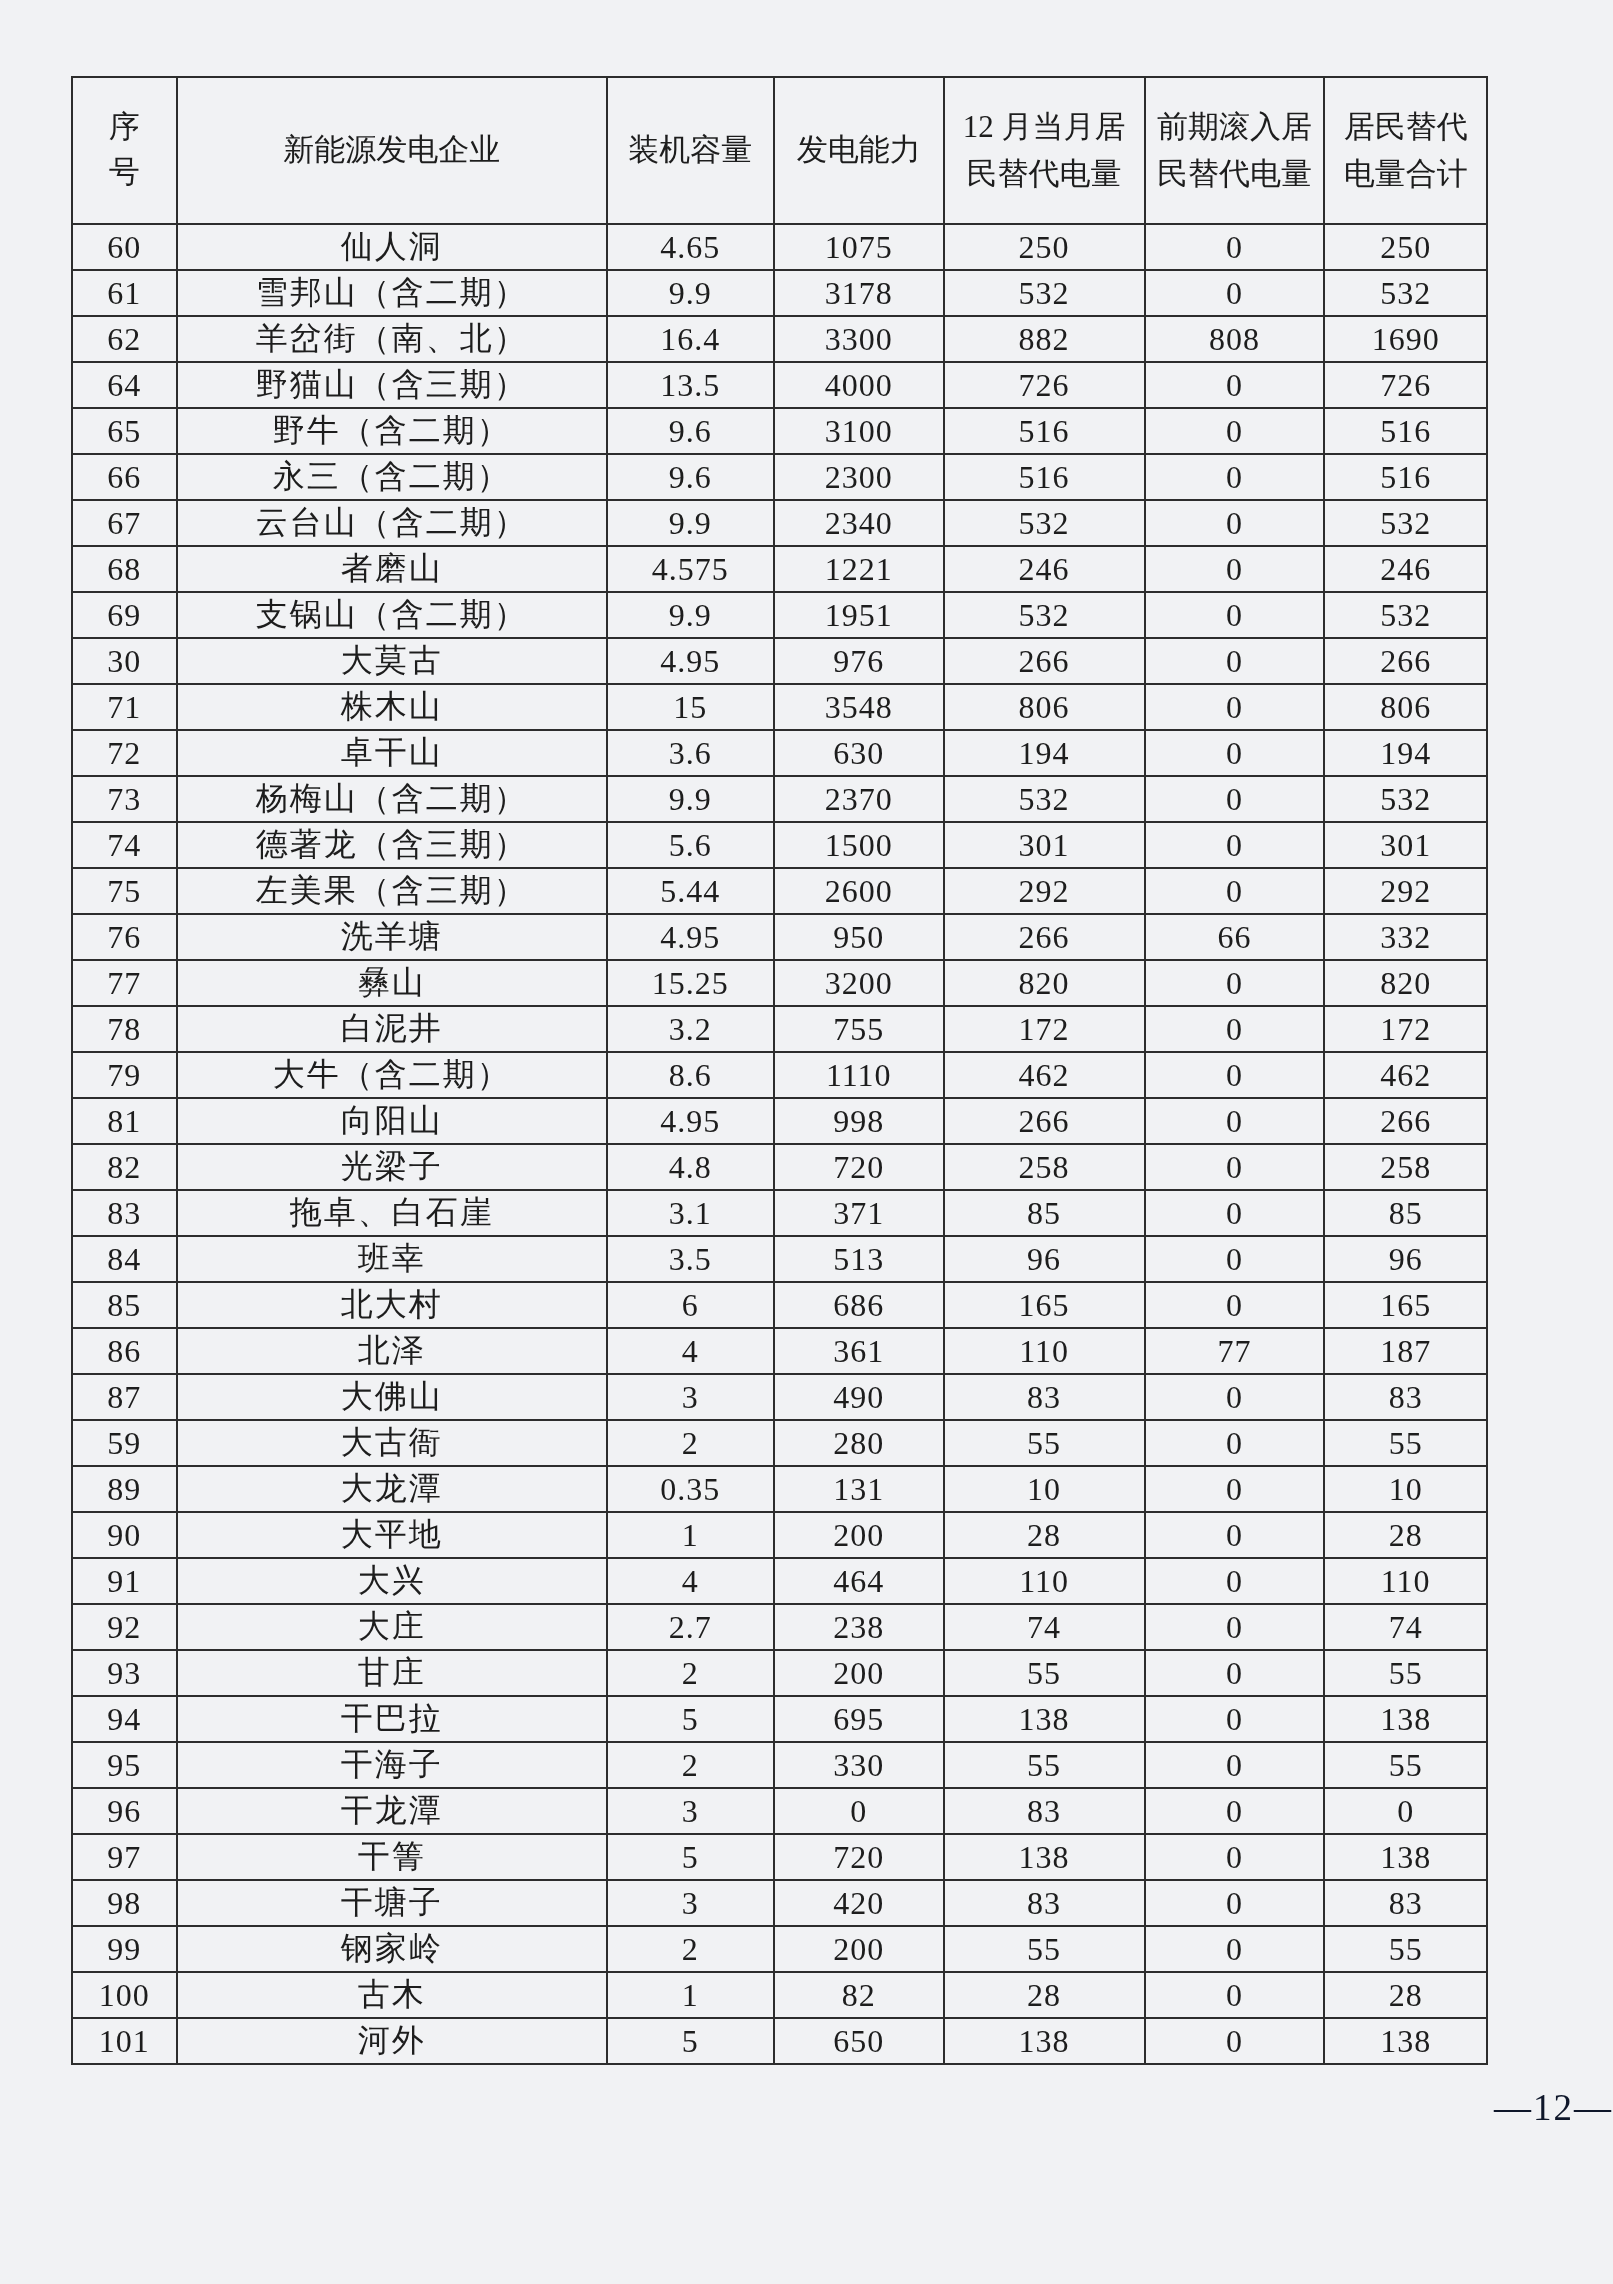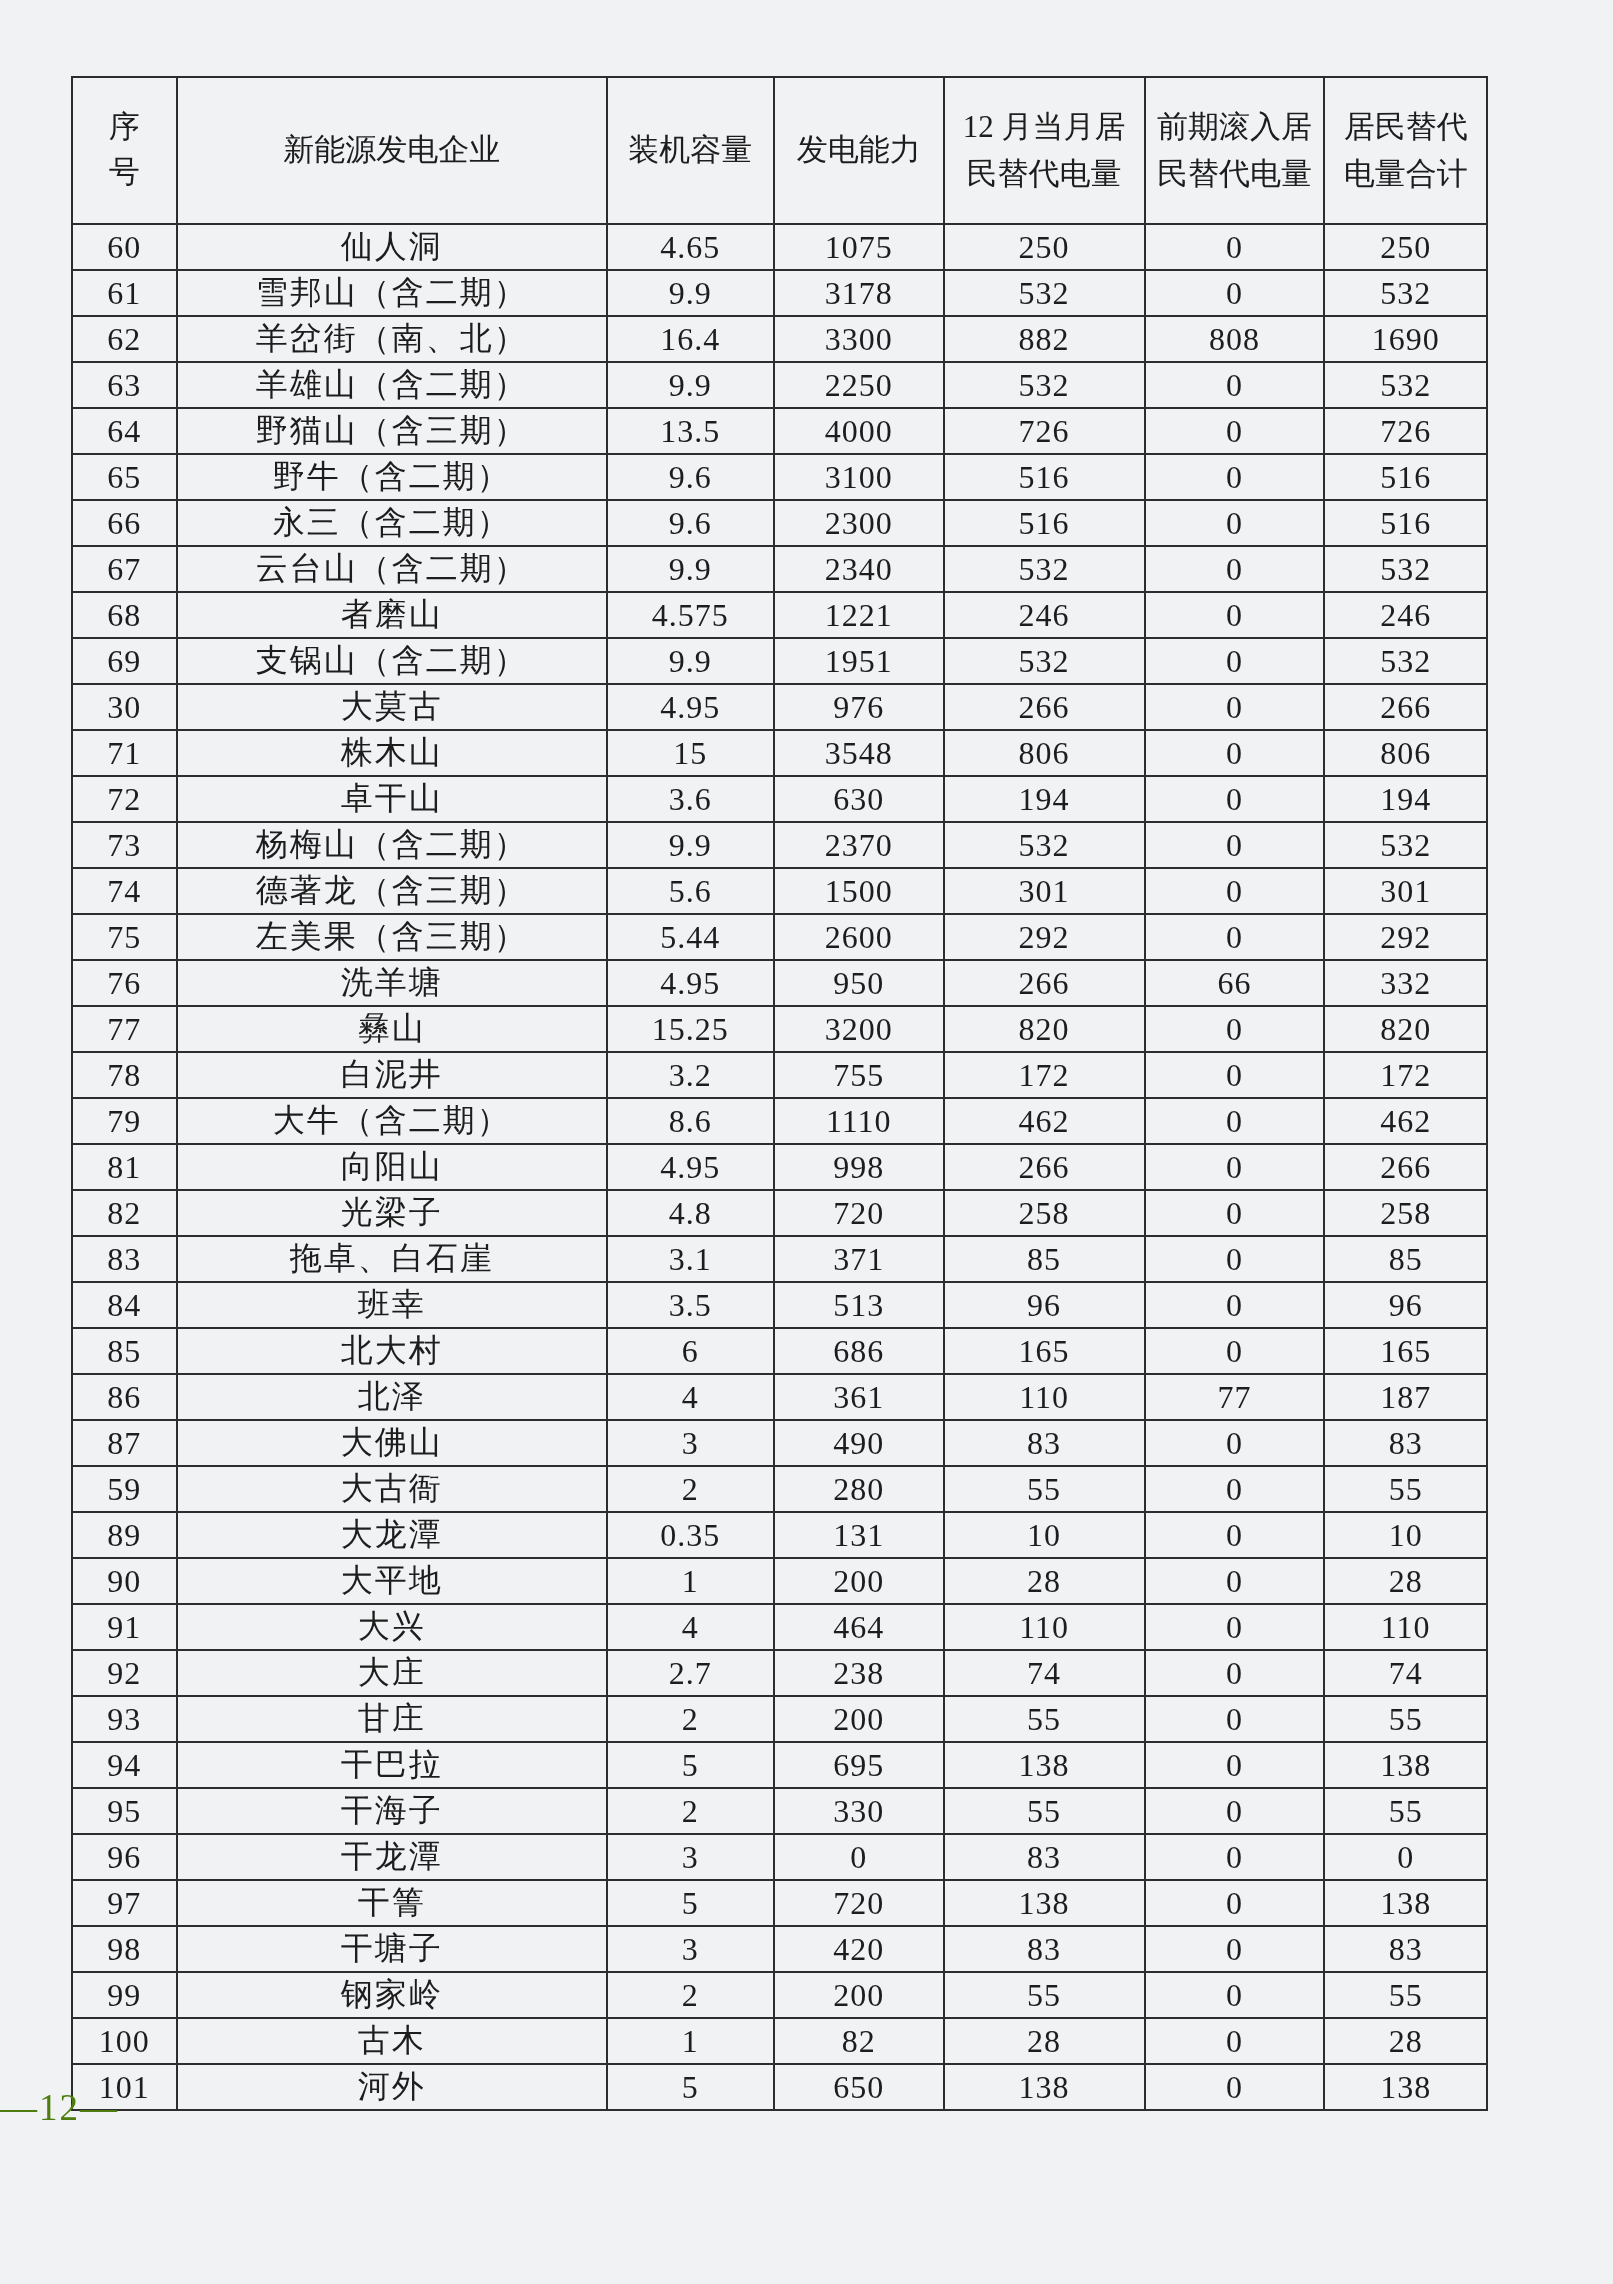--- a/index.html
+++ b/index.html
@@ -66,24 +66,24 @@
   }
   th.col-index .hdr {
     width: 1.1em;
     line-height: 1.45;
   }
   .page-number {
     position: absolute;
     top: 2086px;
     left: 0;
     width: 1613px;
-    text-align: left;
+    text-align: right;
     font-size: 37px;
     letter-spacing: 2px;
-    color: #4d7c0f;
+    color: #0f172a;
   }
 </style>
 </head>
 <body>
 
 <div class="page">
   <table class="power-table">
     <colgroup>
       <col style="width:7.4%">
       <col style="width:30.4%">
@@ -128,29 +128,20 @@
   <tr>
     <td class="cell-index">62</td>
     <td class="cell-name">羊岔街（南、北）</td>
     <td class="cell-num">16.4</td>
     <td class="cell-num">3300</td>
     <td class="cell-num">882</td>
     <td class="cell-num">808</td>
     <td class="cell-num">1690</td>
   </tr>
 
-  <tr>
-    <td class="cell-index">63</td>
-    <td class="cell-name">羊雄山（含二期）</td>
-    <td class="cell-num">9.9</td>
-    <td class="cell-num">2250</td>
-    <td class="cell-num">532</td>
-    <td class="cell-num">0</td>
-    <td class="cell-num">532</td>
-  </tr>
 
   <tr>
     <td class="cell-index">64</td>
     <td class="cell-name">野猫山（含三期）</td>
     <td class="cell-num">13.5</td>
     <td class="cell-num">4000</td>
     <td class="cell-num">726</td>
     <td class="cell-num">0</td>
     <td class="cell-num">726</td>
   </tr>

